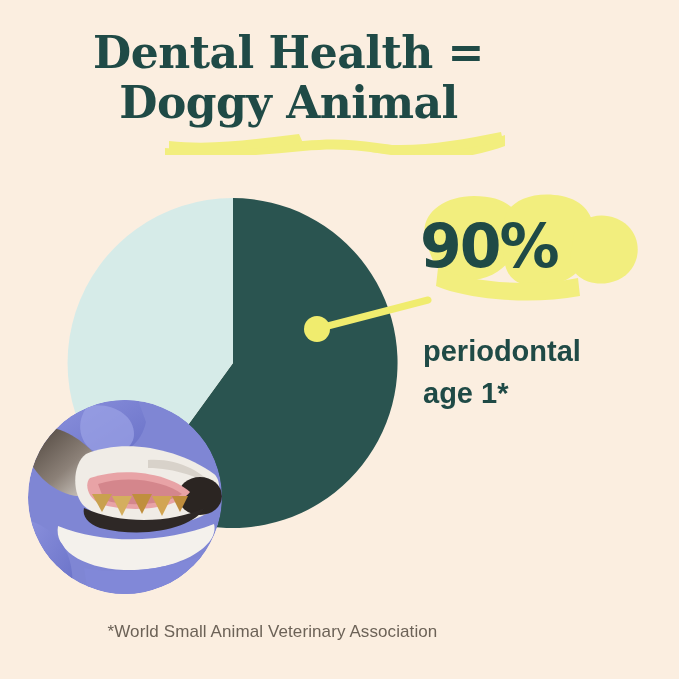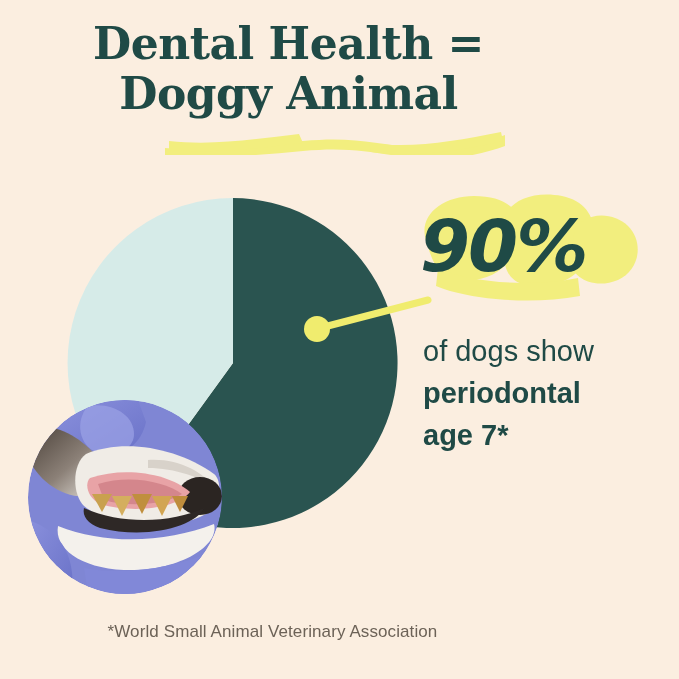--- a/index.html
+++ b/index.html
@@ -18,21 +18,21 @@
     width: 679px;
     height: 679px;
     background: #FBEEE0;
     overflow: hidden;
   }
 
   
   #title-block {
     position: absolute;
     left: 0;
-    top: 19px;
+    top: 28px;
     width: 577px;
     text-align: center;
     z-index: 6;
   }
   .title-line {
     font-family: "DejaVu Serif", "Liberation Serif", serif;
     font-weight: bold;
     font-size: 44px;
     line-height: 50px;
     color: #1F4A46;
@@ -99,22 +99,21 @@
     z-index: 1;
   }
   #stat-value {
     position: absolute;
     left: 12px;
     top: 6px;
     width: 238px;
     z-index: 2;
     font-family: "DejaVu Sans", sans-serif;
     font-weight: bold;
-    font-style: italic;
-    font-size: 72px;
+    font-size: 60px;
     line-height: 108px;
     color: #1F4A46;
     letter-spacing: -2px;
     white-space: nowrap;
   }
 
   
   #body-copy {
     position: absolute;
     left: 423px;
@@ -224,20 +223,19 @@
     <svg id="stat-blob" viewBox="0 0 250 125">
       <path d="M18 54 C 10 30, 34 10, 66 10 C 100 10, 116 26, 112 50 C 108 76, 86 96, 56 94 C 28 92, 24 74, 18 54 Z" fill="#F2EE7E"></path>
       <path d="M96 38 C 96 16, 124 4, 154 10 C 184 16, 192 42, 182 68 C 172 94, 140 106, 114 98 C 90 90, 96 60, 96 38 Z" fill="#F2EE7E"></path>
       <path d="M166 48 C 172 26, 204 24, 220 40 C 236 56, 232 84, 210 94 C 186 104, 162 92, 162 72 Z" fill="#F2EE7E"></path>
       <path d="M30 82 C 60 96, 120 102, 170 92 L 172 110 C 118 120, 56 112, 28 100 Z" fill="#F2EE7E"></path>
     </svg>
     <div id="stat-value">90%</div>
   </div>
 
   <div id="body-copy">
-    <div class="copy-line">of dogs show</div>
     <div class="copy-line bold">periodontal</div>
-    <div class="copy-line bold">age 7*</div>
+    <div class="copy-line bold">age 1*</div>
   </div>
 
   <div id="footnote">*World Small Animal Veterinary Association</div>
 
 </div>
 
 </body></html>

